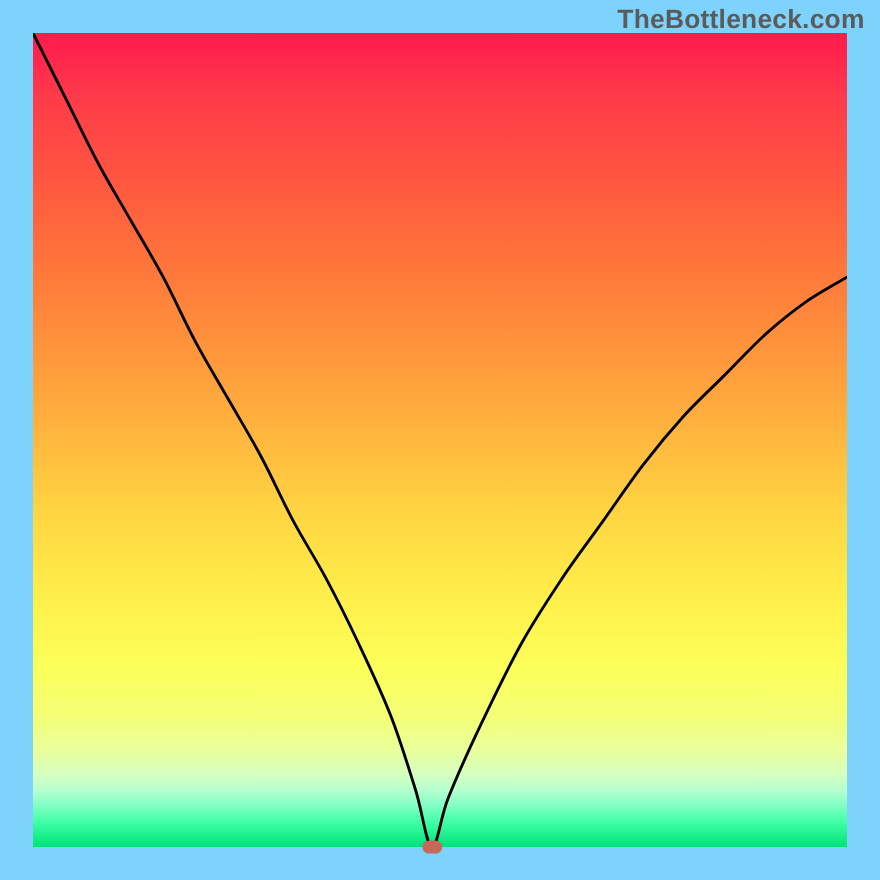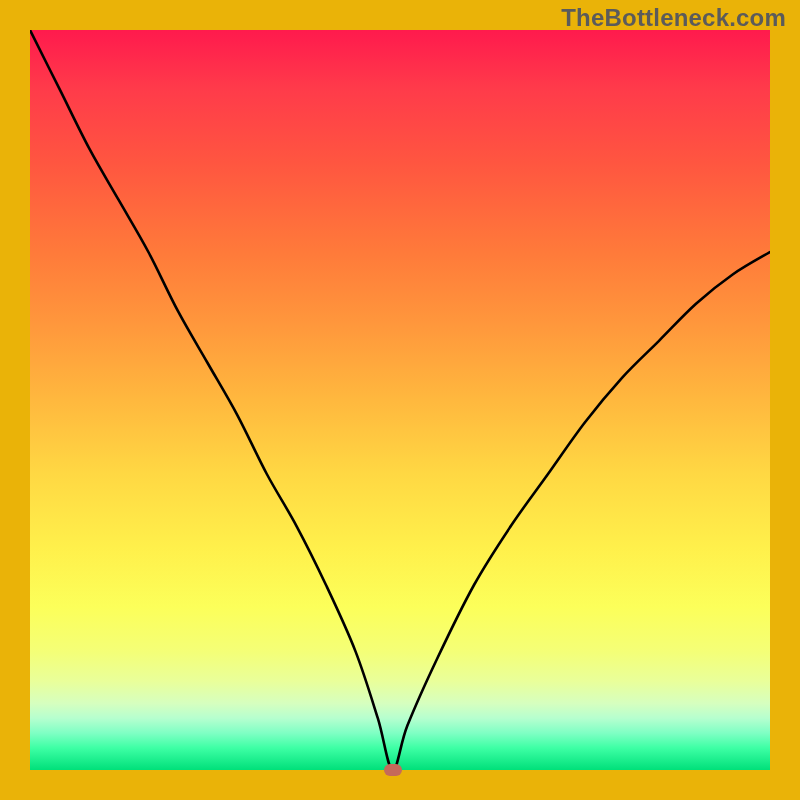--- a/index.html
+++ b/index.html
@@ -8,21 +8,21 @@
     width: 800px;
     height: 800px;
     background: #000;
     font-family: Arial, Helvetica, sans-serif;
     overflow: hidden;
   }
   .frame {
     position: relative;
     width: 800px;
     height: 800px;
-    background: #eab308;
+    background: #7dd3fc;
   }
   .watermark {
     position: absolute;
     top: 4px;
     right: 14px;
     color: #5b5b5b;
     font-size: 24px;
     font-weight: 600;
     letter-spacing: 0.2px;
     z-index: 30;

